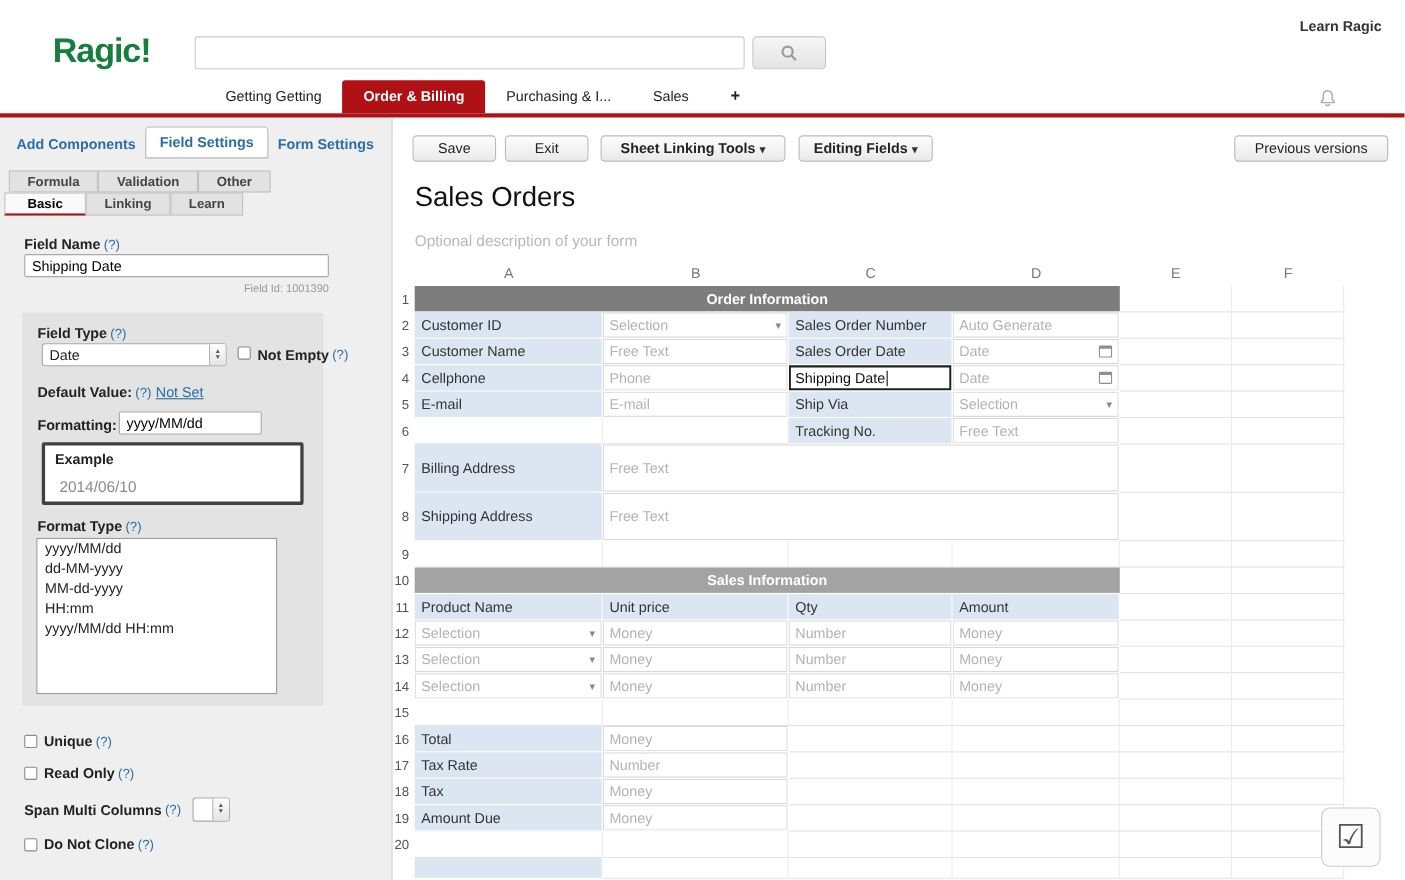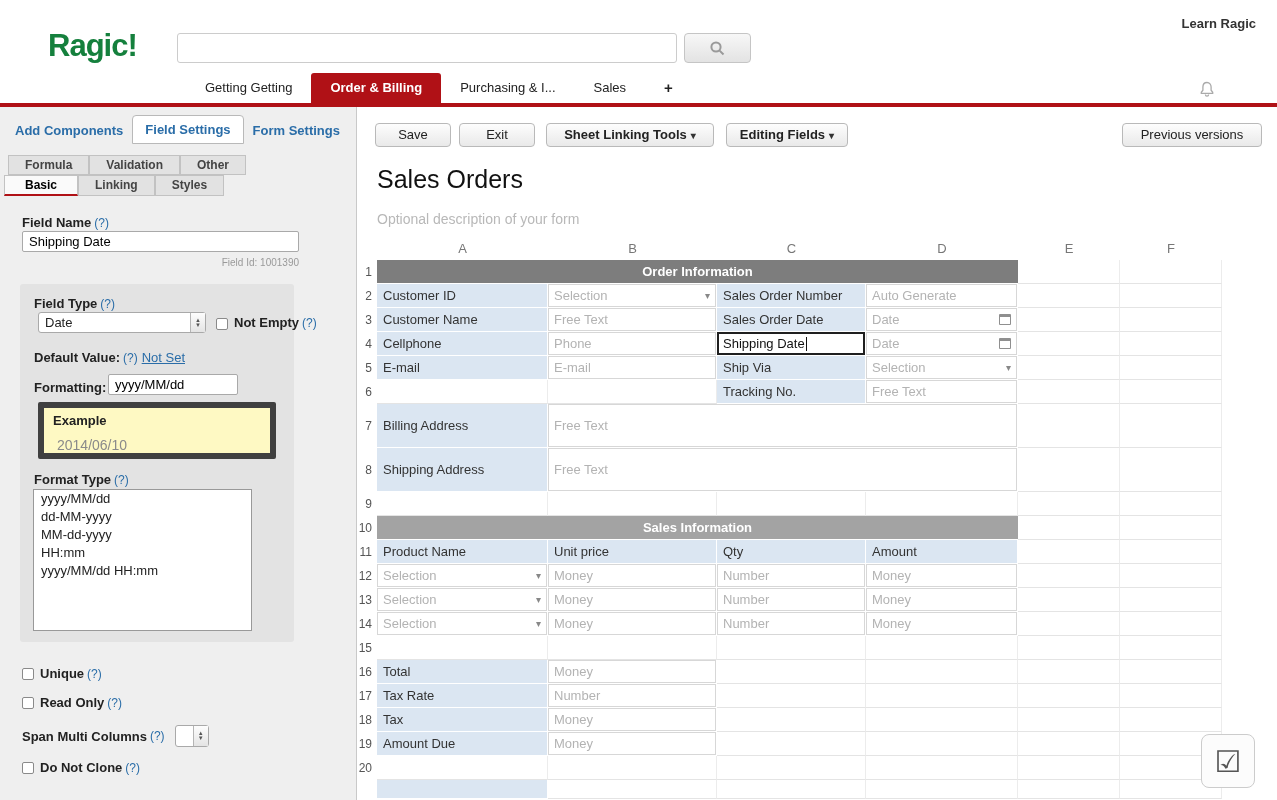--- a/index.html
+++ b/index.html
@@ -59,30 +59,30 @@
   .panel { position:absolute; left:20px; top:177px; width:274px; height:358px;
           background:#e3e3e3; border-radius:3px; }
   .ft-label { position:absolute; left:14px; top:10px; }
   .select-box { position:absolute; left:18px; top:28px; width:168px; height:21px;
           background:#fff; border:1px solid #a9a9a9; border-radius:3px;
           display:flex; align-items:center; font-size:13px; padding-left:6px; cursor:pointer; }
   .stepper { margin-left:auto; width:15px; height:100%; border-left:1px solid #b5b5b5;
           background:linear-gradient(#fdfdfd,#e4e4e4); display:flex; flex-direction:column;
           align-items:center; justify-content:center; color:#555; }
   .stepper i { font-style:normal; font-size:6px; line-height:5px; }
-  .notempty { position:absolute; left:196px; top:31px; display:flex; align-items:flex-end; white-space:nowrap; }
+  .notempty { position:absolute; left:196px; top:31px; display:flex; align-items:flex-start; white-space:nowrap; }
   .cb { width:12px; height:12px; border:1px solid #8a8a8a; border-radius:2px;
           background:#fff; display:inline-block; margin-right:6px; flex:none; cursor:pointer; }
   .defval { position:absolute; left:14px; top:64px; }
   .fmt-label { position:absolute; left:14px; top:94px; }
   .fmt-input { position:absolute; left:88px; top:90px; width:130px; height:21px;
           border:1px solid #a9a9a9; border-radius:2px; padding:0 6px; font-size:13px;
           font-family:"Liberation Sans", sans-serif; background:#fff; }
   .example { position:absolute; left:18px; top:118px; width:238px; height:57px;
-          border:6px solid #404040; background:#fef9c3; border-radius:2px; }
+          border:3px solid #404040; background:#ffffff; border-radius:2px; }
   .example .ex-label { position:absolute; left:9px; top:5px; }
   .example .ex-value { position:absolute; left:13px; top:29px; color:#8a8a8a; font-size:14px; }
   .fmt-type-label { position:absolute; left:14px; top:186px; }
   .listbox { position:absolute; left:13px; top:205px; width:219px; height:142px;
           background:#fff; border:1px solid #999; overflow:hidden; }
   .listbox-option { font-size:13px; padding:1px 7px; line-height:16px; cursor:pointer; }
 
   .cb-row { position:absolute; left:22px; display:flex; align-items:center; }
   .cb-row.unique { top:559px; }
   .cb-row.readonly { top:588px; }
@@ -179,21 +179,21 @@
 
     <div class="subtabs">
       <div class="subtab-row row1">
         <span class="subtab">Formula</span>
         <span class="subtab">Validation</span>
         <span class="subtab">Other</span>
       </div>
       <div class="subtab-row row2">
         <span class="subtab active">Basic</span>
         <span class="subtab">Linking</span>
-        <span class="subtab">Styles</span>
+        <span class="subtab">Learn</span>
       </div>
     </div>
 
     <div class="fn-label">
       <span class="lbl">Field Name</span><span class="help">(?)</span>
     </div>
     <input class="fn-input" value="Shipping Date" style="">
     <div class="field-id">Field Id: 1001390</div>
 
     <div class="panel">

